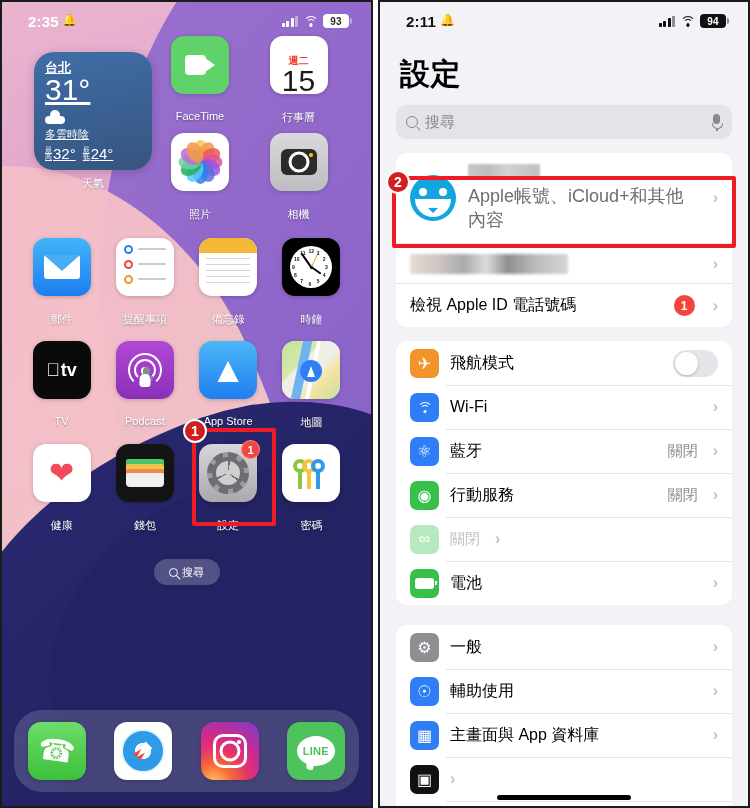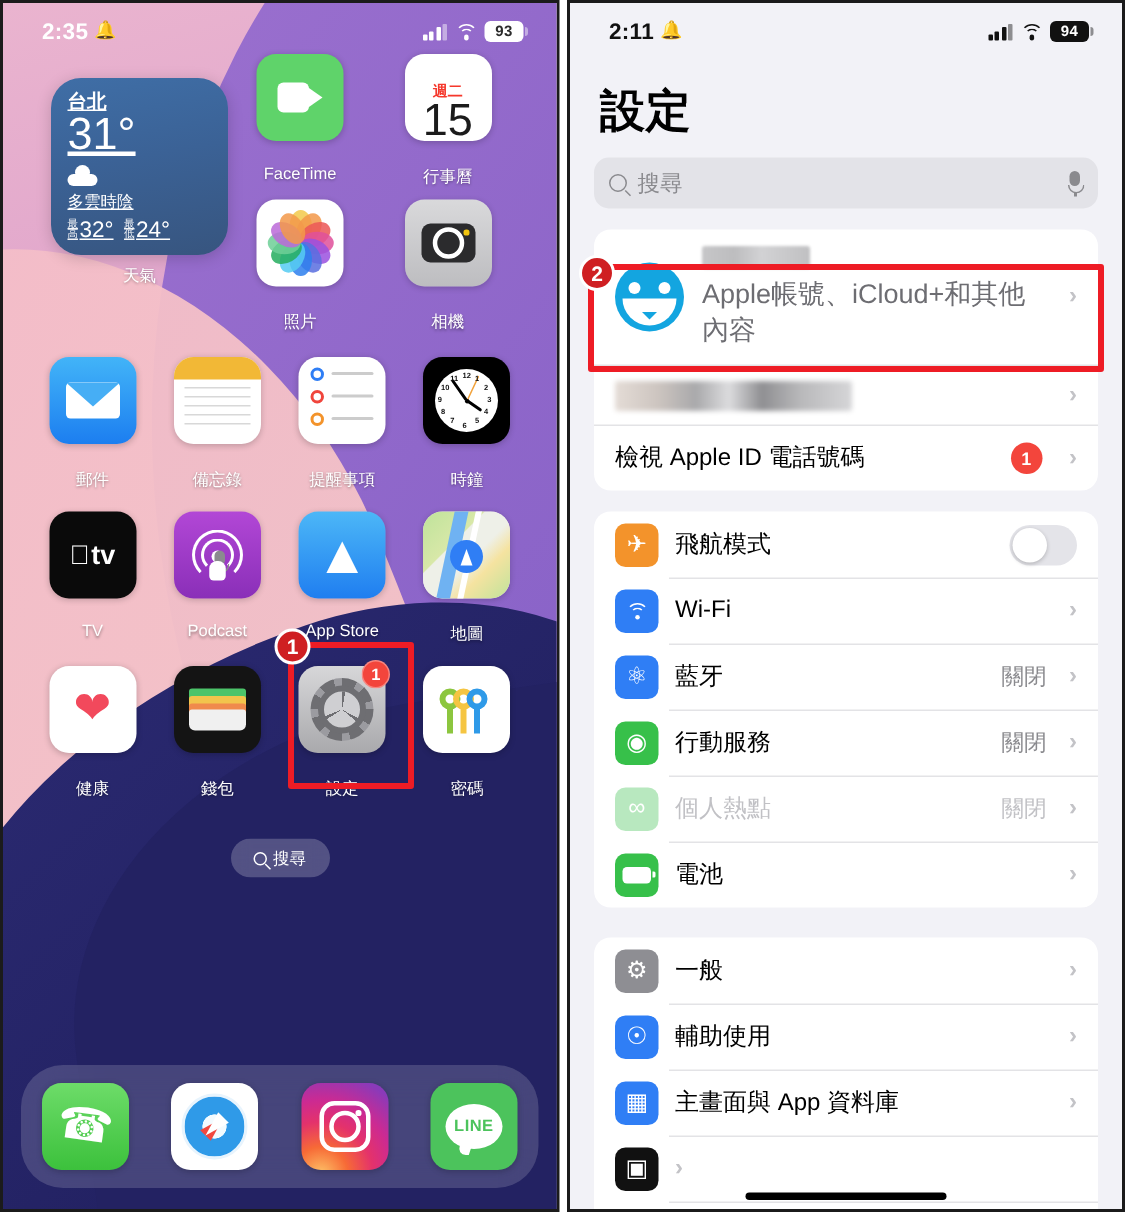--- a/index.html
+++ b/index.html
@@ -450,50 +450,50 @@
 
       <div class="grid">
 
         <div class="app">
           <div class="app-icon ic-mail">
               <div class="env"></div>
             </div>
           <div class="app-name">郵件</div>
         </div>
         <div class="app">
-          <div class="app-icon ic-notes">
-            <div class="notes-top"></div>
-            <div class="notes-lines">
-                <i></i>
-                <i></i>
-                <i></i>
-                <i></i>
-                <i></i>
-              </div>
-          </div>
-          <div class="app-name">備忘錄</div>
-        </div>
-        <div class="app">
           <div class="app-icon ic-reminders">
             <div class="rem">
               <div class="rem-row">
                   <span class="rem-dot" style="border-color:#2f7ef5"></span>
                   <span class="rem-line"></span>
                 </div>
               <div class="rem-row">
                   <span class="rem-dot" style="border-color:#f0453c"></span>
                   <span class="rem-line"></span>
                 </div>
               <div class="rem-row">
                   <span class="rem-dot" style="border-color:#f3932b"></span>
                   <span class="rem-line"></span>
                 </div>
             </div>
           </div>
           <div class="app-name">提醒事項</div>
+        </div>
+        <div class="app">
+          <div class="app-icon ic-notes">
+            <div class="notes-top"></div>
+            <div class="notes-lines">
+                <i></i>
+                <i></i>
+                <i></i>
+                <i></i>
+                <i></i>
+              </div>
+          </div>
+          <div class="app-name">備忘錄</div>
         </div>
         <div class="app">
           <div class="app-icon ic-clock">
             <div class="clock" id="clockface">
               <div class="hand h"></div>
                 <div class="hand m"></div>
                 <div class="hand s"></div>
                 <div class="pin"></div>
             <span class="num" style="left: 26.25px; top: 3.71058px;">1</span>
                 <span class="num" style="left: 32.2894px; top: 9.75px;">2</span>
@@ -695,21 +695,20 @@
         <span class="chev"></span>
       </div>
       <div class="row">
         <span class="ricon i-cell">◉</span>
         <span class="rlabel">行動服務</span>
         <span class="rvalue">關閉</span>
         <span class="chev"></span>
       </div>
       <div class="row dim">
         <span class="ricon i-hotspot">∞</span>
-        <span class="rlabel">個人熱點</span>
         <span class="rvalue">關閉</span>
         <span class="chev"></span>
       </div>
       <div class="row">
         <span class="ricon i-battery">
             <span class="glyph-batt"></span>
           </span>
         <span class="rlabel">電池</span>
         <span class="rvalue"></span>
         <span class="chev"></span>

